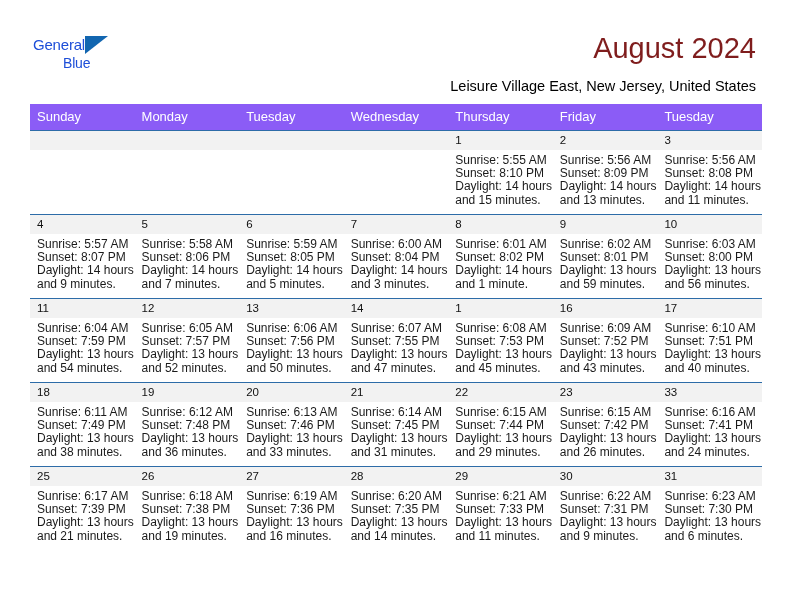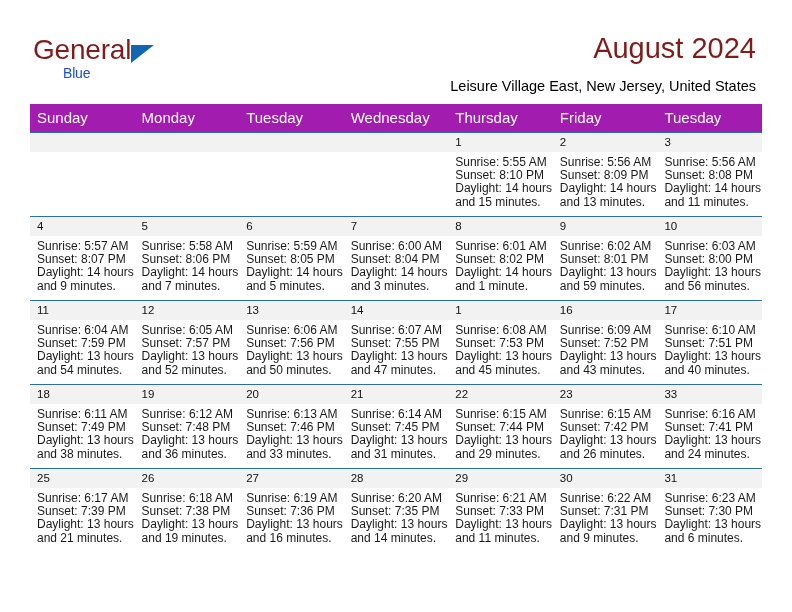--- a/index.html
+++ b/index.html
@@ -30,22 +30,22 @@
     height: 100px;
   }
   .brand {
     position: absolute;
     left: 33px;
     top: 36px;
     line-height: 1;
   }
   .brand-row1 {
     position: relative;
-    font-size: 28px;
-    color: #7f1d1d;
+    font-size: 15px;
+    color: #1d4ed8;
     letter-spacing: -0.2px;
     white-space: nowrap;
   }
   .brand-triangle {
     display: inline-block;
     width: 0;
     height: 0;
     border-left: 23px solid #1266b0;
     border-bottom: 18px solid transparent;
     vertical-align: -4px;
@@ -78,23 +78,23 @@
   
   .calendar {
     position: absolute;
     left: 30px;
     top: 104px;
     width: 732px;
     border-collapse: collapse;
     table-layout: fixed;
   }
   .calendar th {
-    background: #a21caf;
+    background: #8b5cf6;
     color: #ffffff;
-    font-size: 15px;
+    font-size: 13px;
     font-weight: normal;
     text-align: left;
     padding: 5px 0 6px 7px;
     height: 11px;
     border: none;
   }
   .calendar td {
     vertical-align: top;
     padding: 0;
     width: 104.57px;

